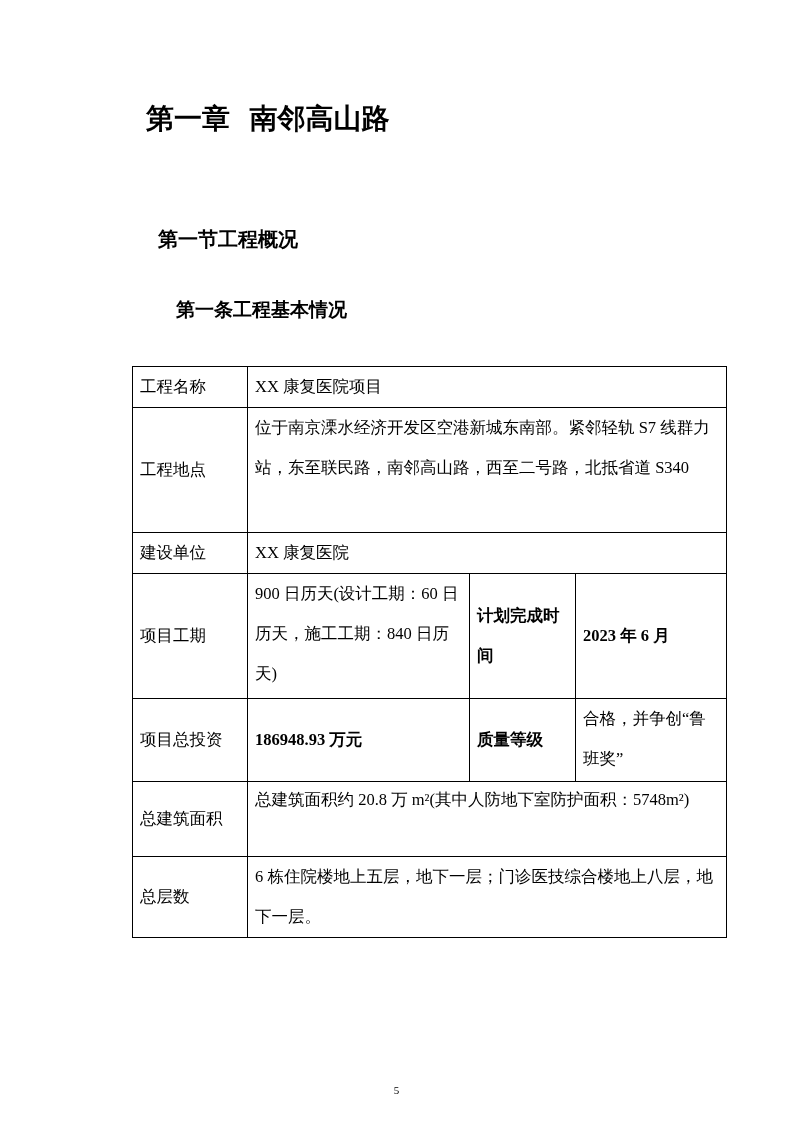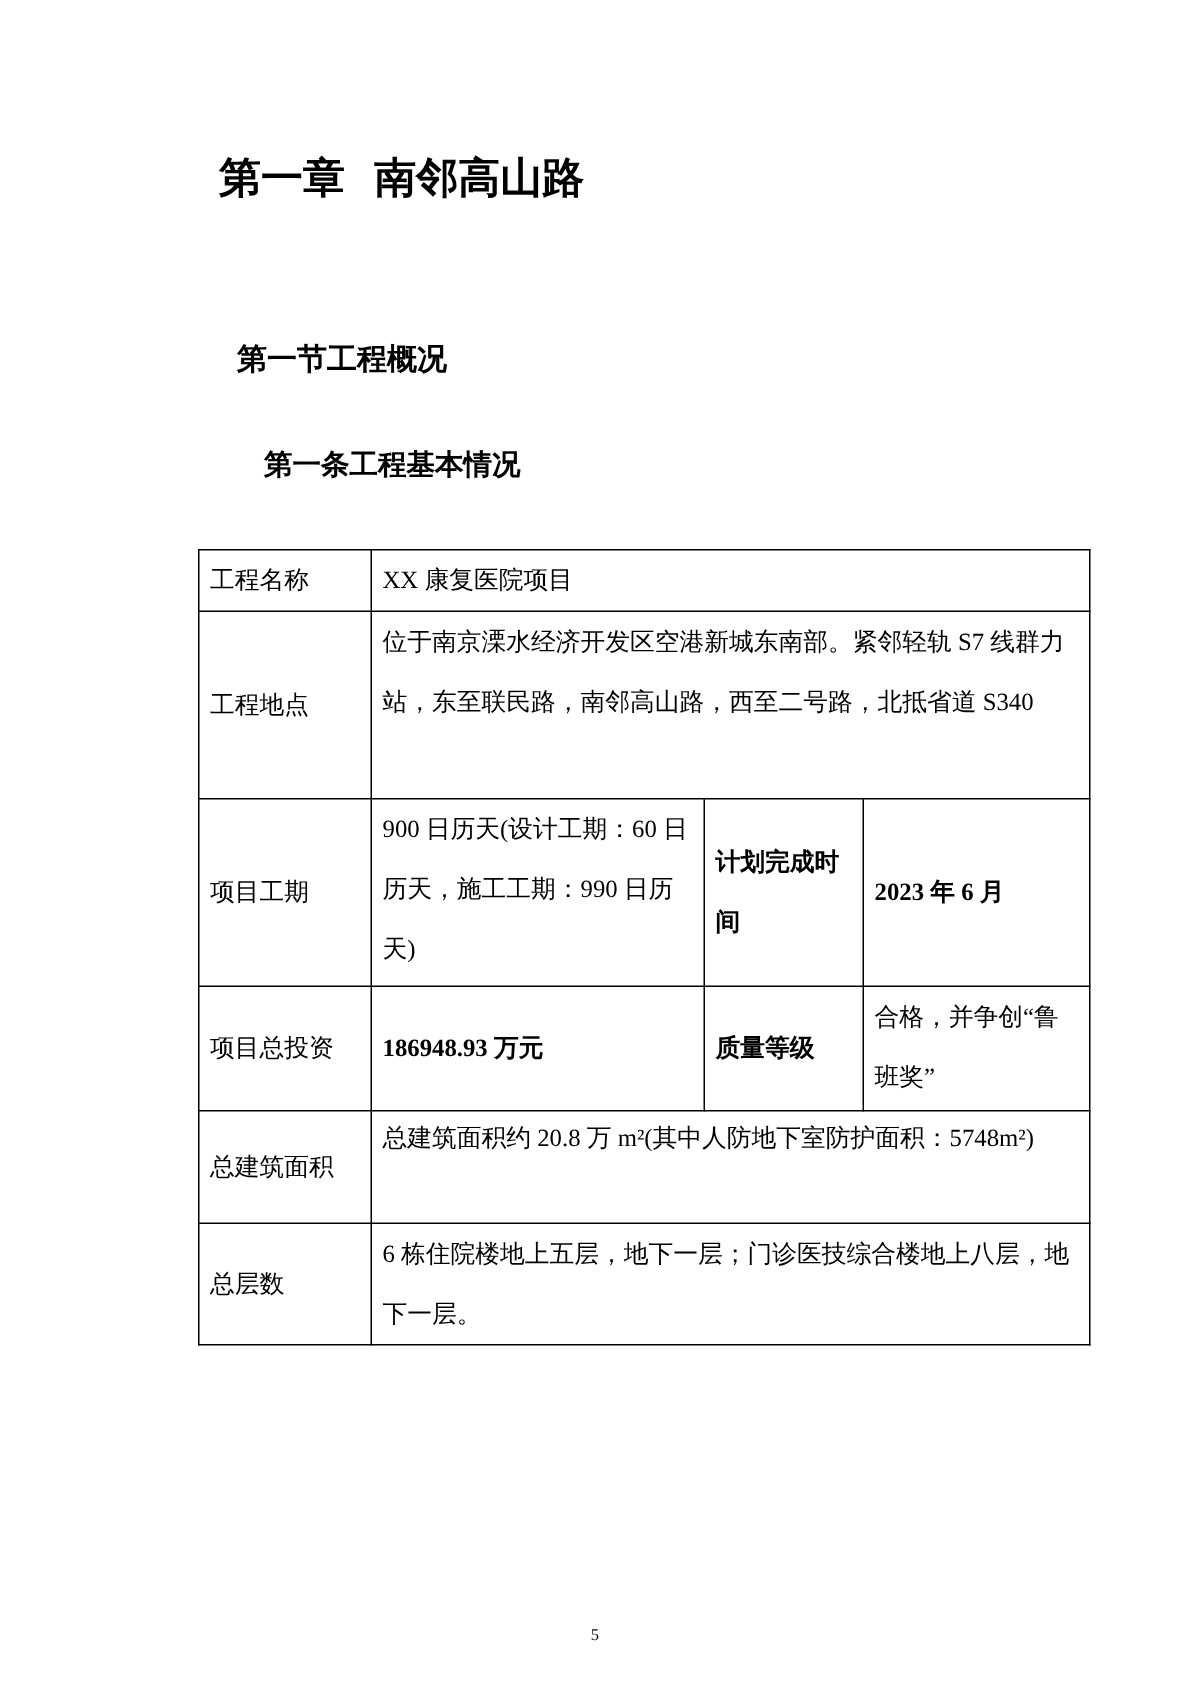--- a/index.html
+++ b/index.html
@@ -33,23 +33,27 @@
   </colgroup>
   <tbody>
       <tr style="height:41px">
     <td class="label">工程名称</td>
     <td colspan="3">XX 康复医院项目</td>
   </tr>
   <tr style="height:125px">
     <td class="label">工程地点</td>
     <td colspan="3">位于南京溧水经济开发区空港新城东南部。紧邻轻轨 S7 线群力站，东至联民路，南邻高山路，西至二号路，北抵省道 S340</td>
   </tr>
+  <tr style="height:41px">
+    <td class="label">建设单位</td>
+    <td colspan="3">XX 康复医院</td>
+  </tr>
   <tr style="height:125px">
     <td class="label">项目工期</td>
-    <td>900 日历天(设计工期：60 日历天，施工工期：990 日历天)</td>
+    <td>900 日历天(设计工期：60 日历天，施工工期：840 日历天)</td>
     <td class="mid">计划完成时间</td>
     <td class="mid">2023 年 6 月</td>
   </tr>
   <tr style="height:83px">
     <td class="label">项目总投资</td>
     <td class="mid">186948.93 万元</td>
     <td class="mid">质量等级</td>
     <td>合格，并争创“鲁班奖”</td>
   </tr>
   <tr style="height:75px">

